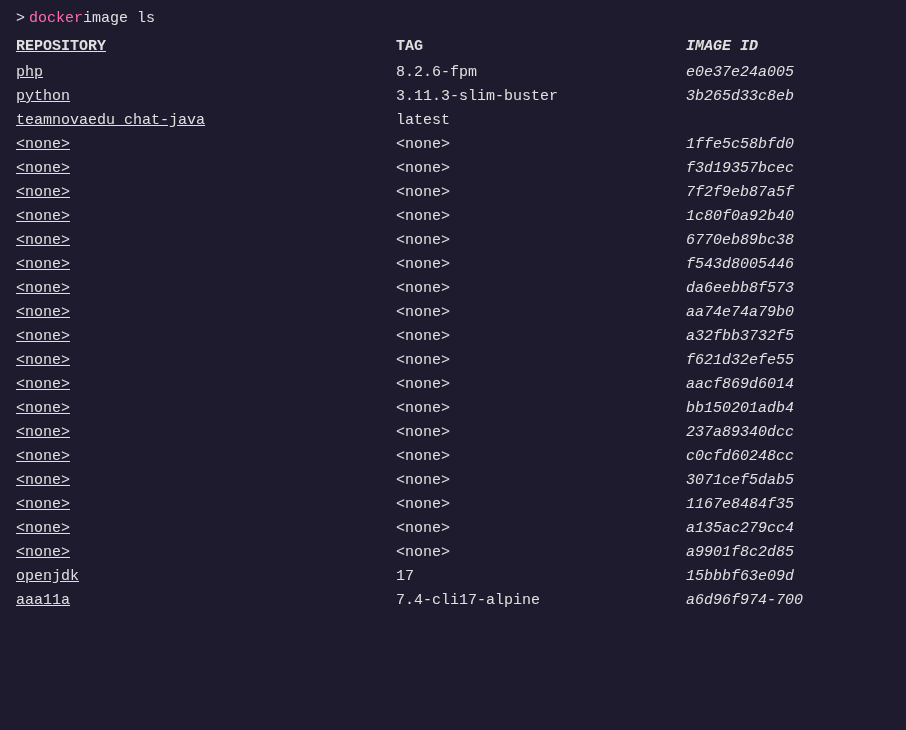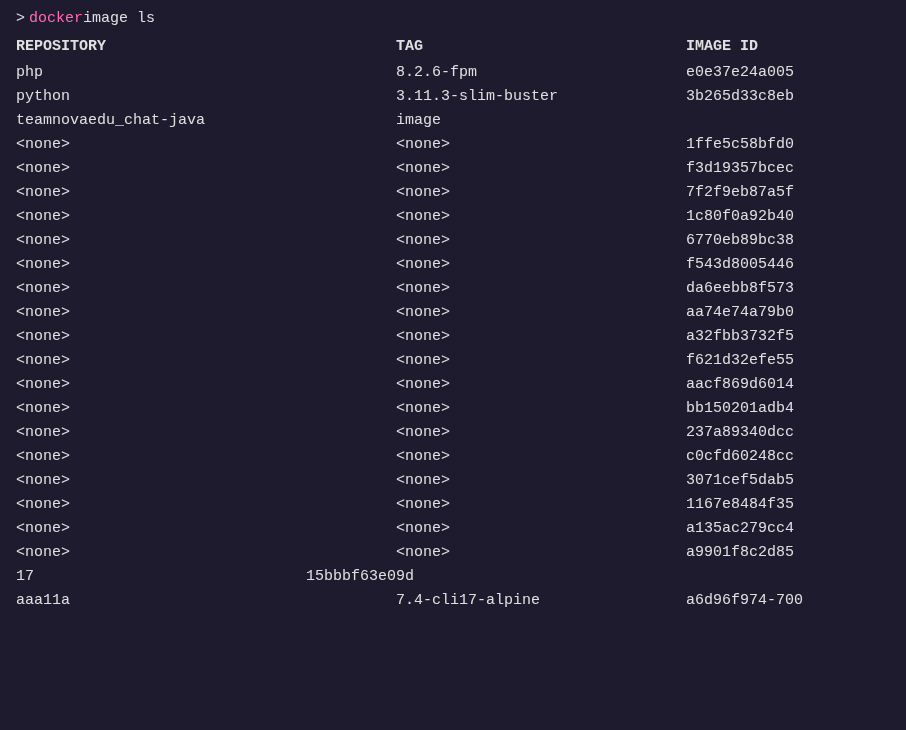--- a/index.html
+++ b/index.html
@@ -58,29 +58,31 @@
 
     .table-header {
       font-weight: bold;
       color: #e0e0e0;
       margin-bottom: 2px;
     }
 
     .col-repo {
       width: 380px;
       min-width: 380px;
+      text-decoration: underline;
     }
 
     .col-tag {
       width: 290px;
       min-width: 290px;
     }
 
     .col-imageid {
       flex: 1;
+      font-style: italic;
     }
   </style>
 </head>
 <body>
 
 <div class="terminal">
 
   <div class="prompt-line">
     <span class="prompt-chevron">&gt;</span>
     <span class="prompt-command">docker</span>
@@ -100,21 +102,21 @@
         <span class="col-tag">8.2.6-fpm</span>
         <span class="col-imageid">e0e37e24a005</span>
       </div>
       <div class="table-row">
         <span class="col-repo">python</span>
         <span class="col-tag">3.11.3-slim-buster</span>
         <span class="col-imageid">3b265d33c8eb</span>
       </div>
       <div class="table-row">
         <span class="col-repo">teamnovaedu_chat-java</span>
-        <span class="col-tag">image</span>
+        <span class="col-tag">latest</span>
       </div>
       <div class="table-row">
         <span class="col-repo">&lt;none&gt;</span>
         <span class="col-tag">&lt;none&gt;</span>
         <span class="col-imageid">1ffe5c58bfd0</span>
       </div>
       <div class="table-row">
         <span class="col-repo">&lt;none&gt;</span>
         <span class="col-tag">&lt;none&gt;</span>
         <span class="col-imageid">f3d19357bcec</span>
@@ -193,20 +195,21 @@
         <span class="col-repo">&lt;none&gt;</span>
         <span class="col-tag">&lt;none&gt;</span>
         <span class="col-imageid">a135ac279cc4</span>
       </div>
       <div class="table-row">
         <span class="col-repo">&lt;none&gt;</span>
         <span class="col-tag">&lt;none&gt;</span>
         <span class="col-imageid">a9901f8c2d85</span>
       </div>
       <div class="table-row">
+        <span class="col-repo">openjdk</span>
         <span class="col-tag">17</span>
         <span class="col-imageid">15bbbf63e09d</span>
       </div>
       <div class="table-row">
         <span class="col-repo">aaa11a</span>
         <span class="col-tag">7.4-cli17-alpine</span>
         <span class="col-imageid">a6d96f974-700</span>
       </div>
     </div>
 

